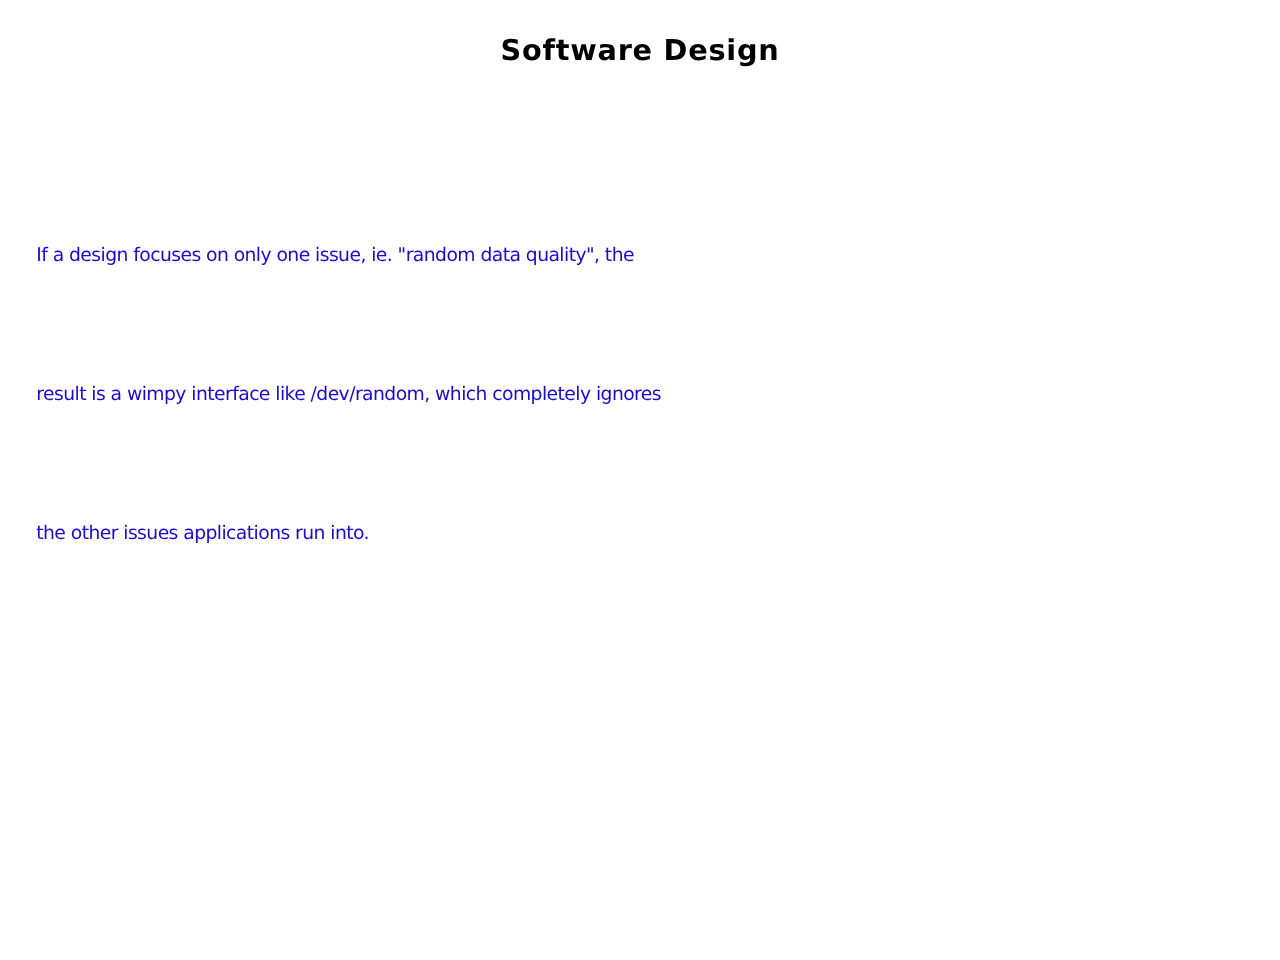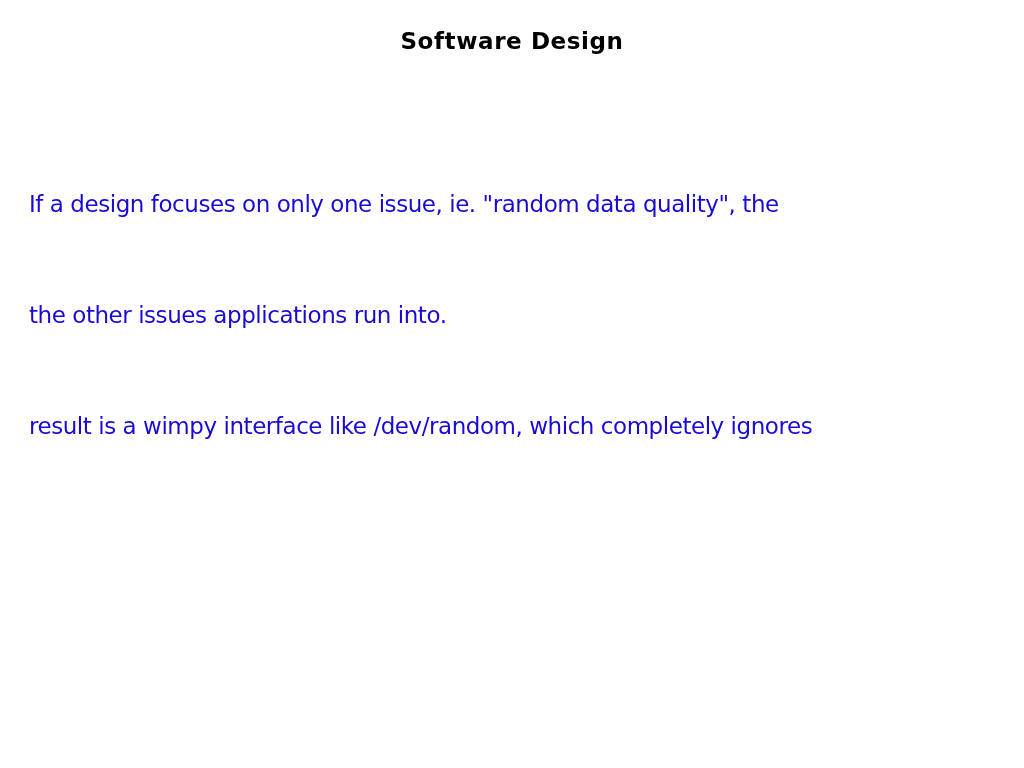--- a/index.html
+++ b/index.html
@@ -42,21 +42,21 @@
   
   #body-block {
     position: absolute;
     left: 29px;
     top: 112px;
     width: 985px;
   }
 
   .para {
     font-family: "DejaVu Sans", sans-serif;
-    font-size: 23px;
+    font-size: 15px;
     line-height: 37px;
     color: #000000;
     margin: 0;
     white-space: pre-wrap;
     letter-spacing: -0.15px;
   }
 
   .para.highlight {
     color: #1a0ad6;
     font-weight: 500;
@@ -75,22 +75,22 @@
 <body style="background: rgb(255, 255, 255);">
 
 <div id="slide" style="background: rgb(255, 255, 255);">
 
   <div id="slide-title" style="color: rgb(0, 0, 0);">Software Design</div>
 
   <div id="body-block">
 
     <p class="para highlight" style="color: rgb(26, 10, 214);">
       <span class="para-line">If a design focuses on only one issue, ie. "random data quality", the</span>
+      <span class="para-line">result is a wimpy interface like /dev/random, which completely ignores</span>
       <span class="para-line">the other issues applications run into.</span>
-      <span class="para-line">result is a wimpy interface like /dev/random, which completely ignores</span>
     </p>
 
     <div class="spacer-lg"></div>
 
 
     <div class="spacer-md"></div>
 
   </div>
 </div>
 

